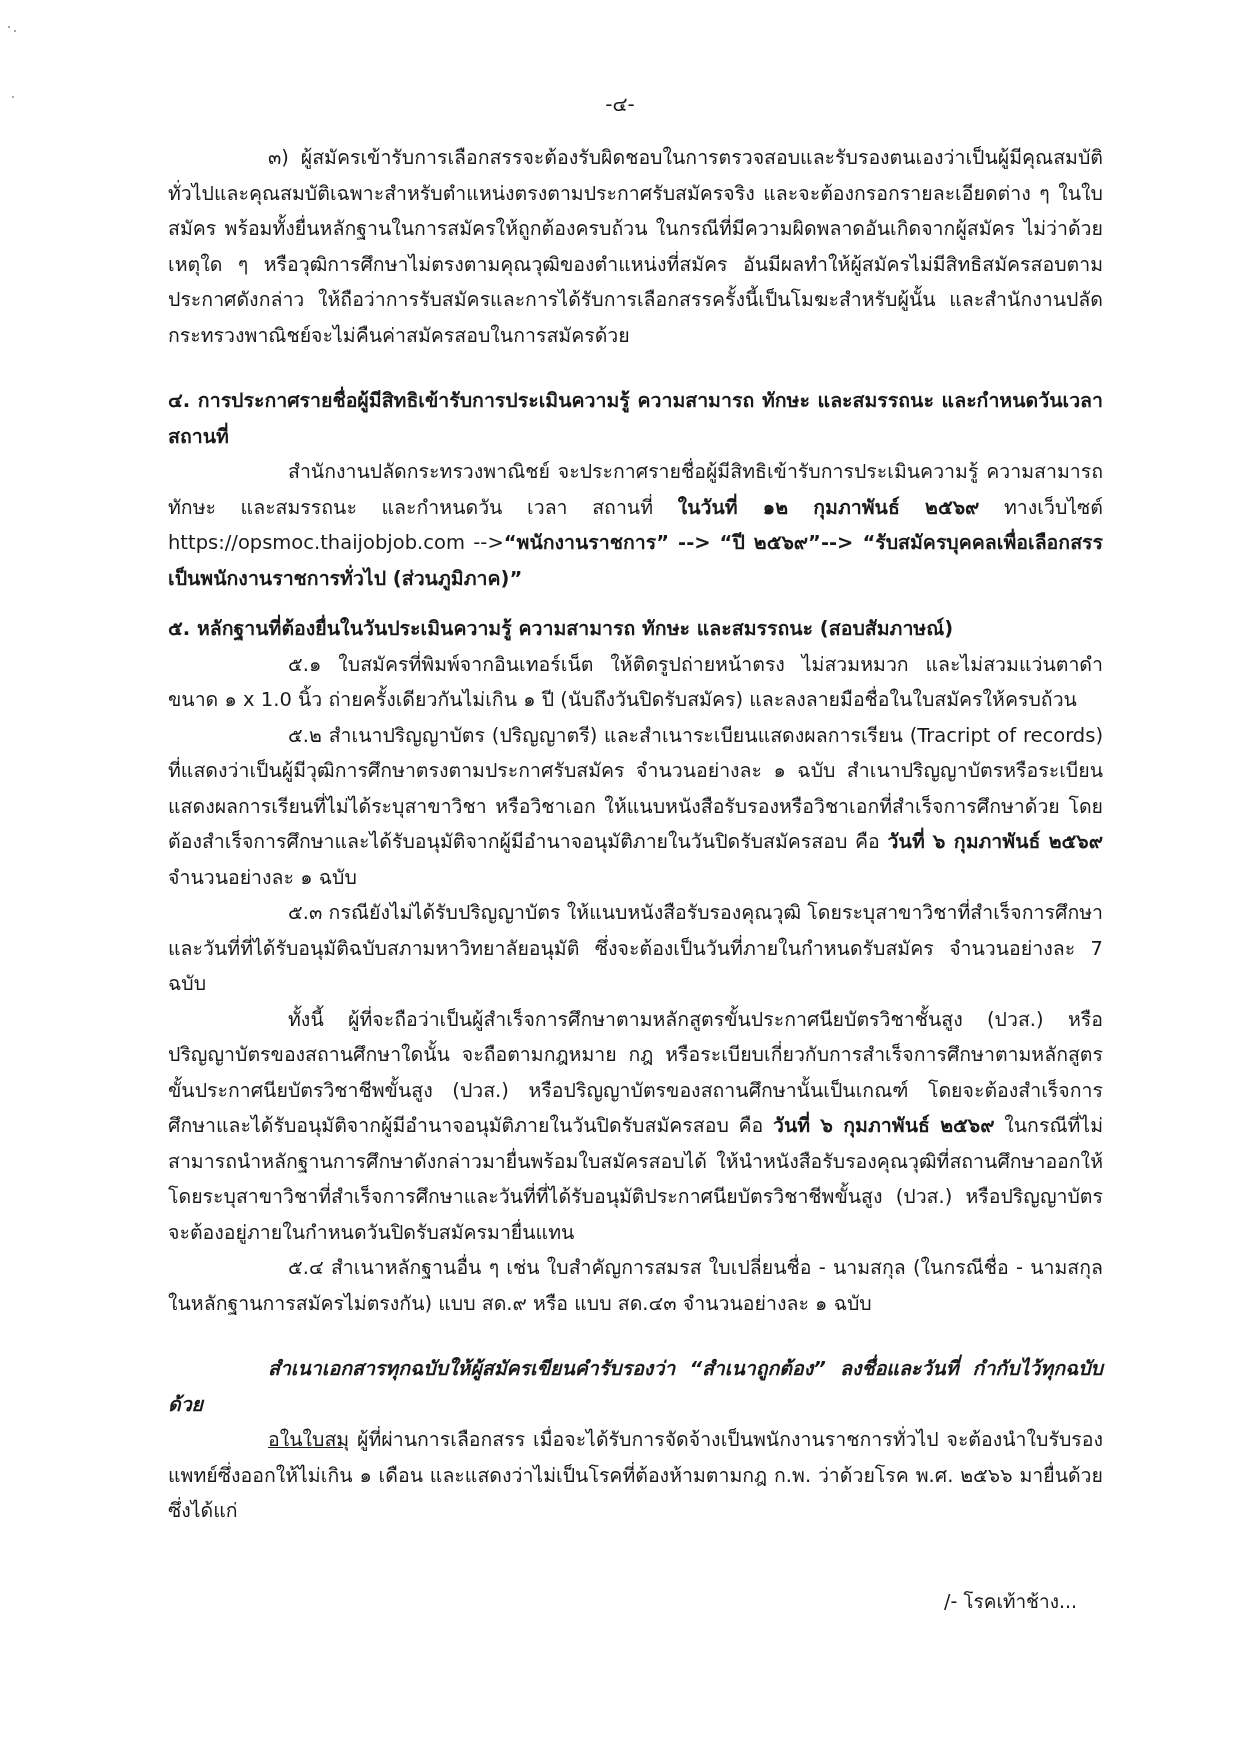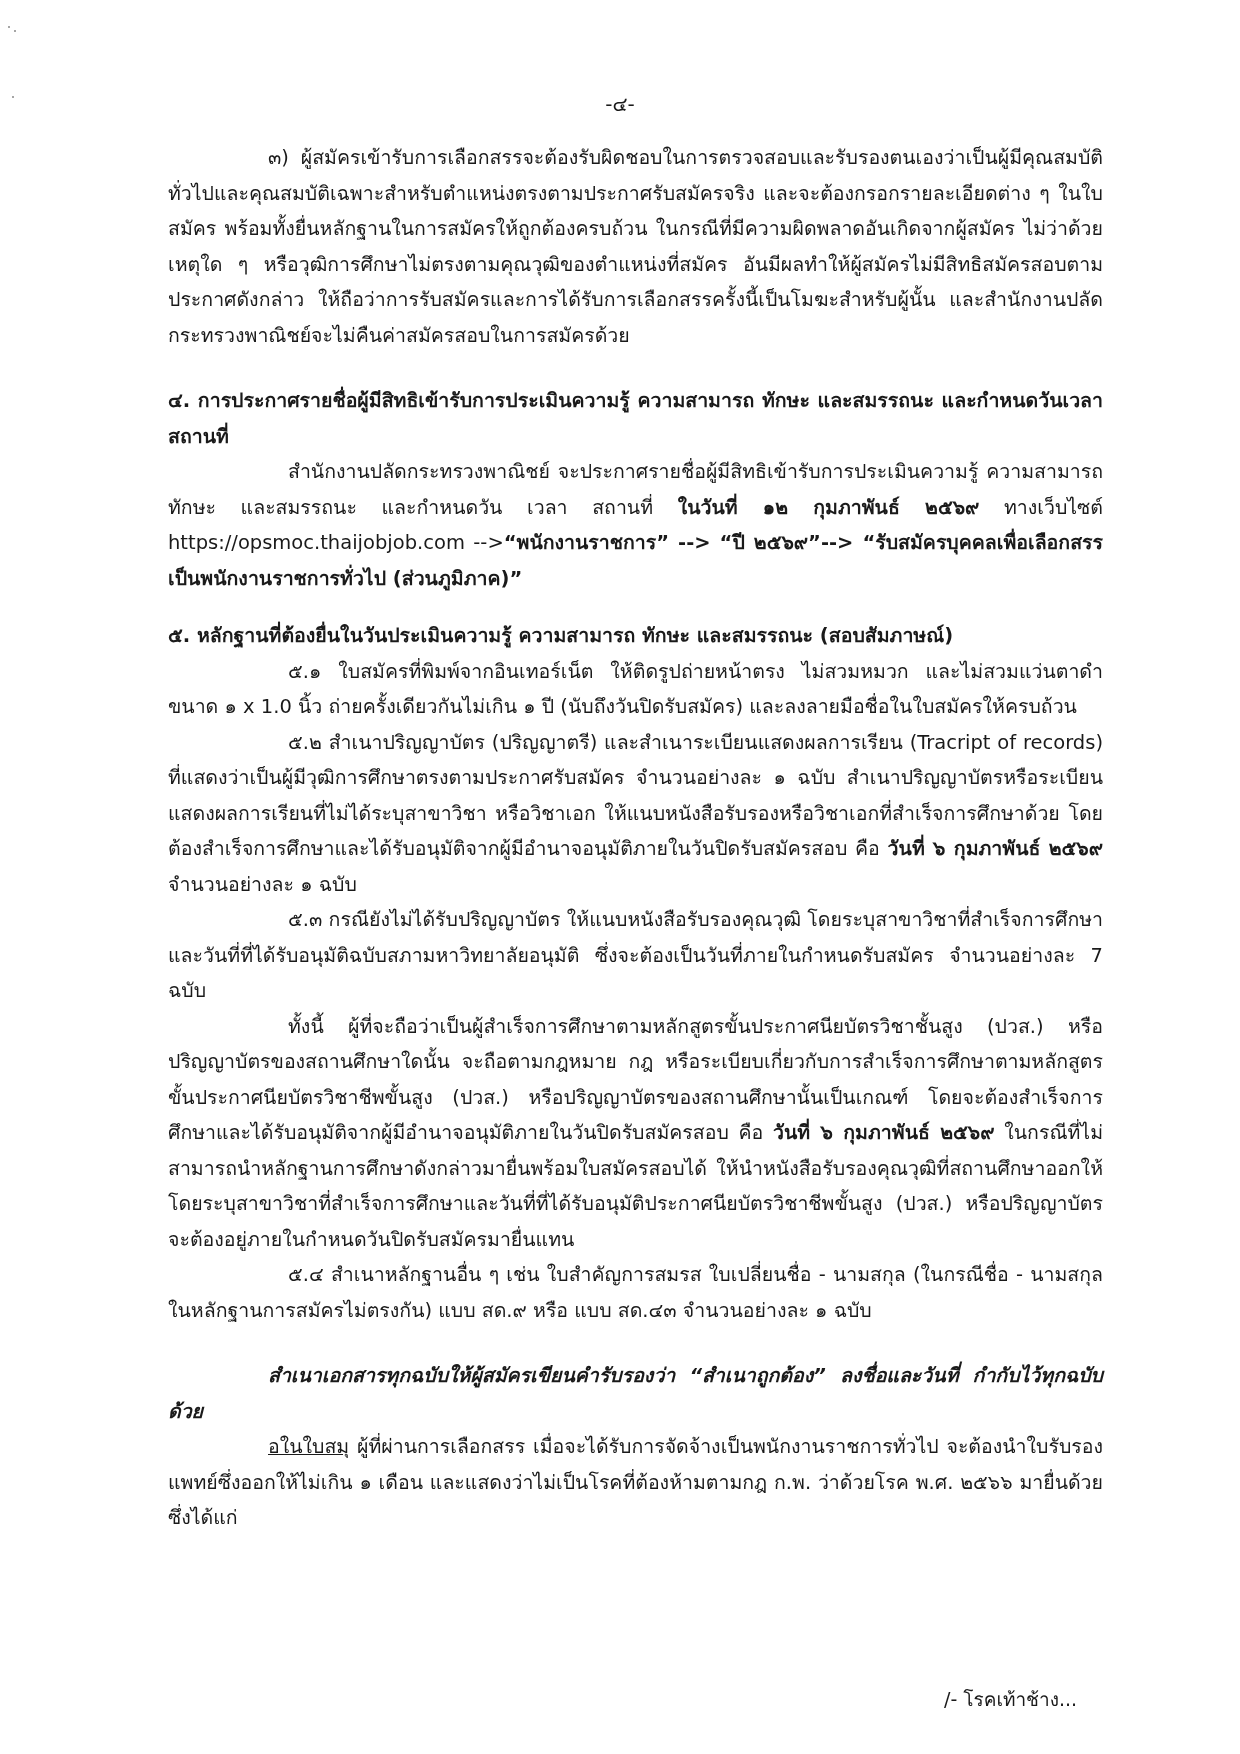--- a/index.html
+++ b/index.html
@@ -6,39 +6,39 @@
     body { width:1240px; height:1754px; position:relative; overflow:hidden;
            font-family:"DejaVu Sans", "Liberation Sans", sans-serif; color:#1a1a1a; }
     .page-num { position:absolute; top:88px; left:0; width:1240px; text-align:center; font-size:20px; }
     .content { position:absolute; left:168px; top:140px; width:935px; font-size:19.5px; line-height:35.5px; }
     .p { margin:0; text-align:justify; text-align-last:left; }
     .indent { text-indent:100px; }
     .indent2 { text-indent:120px; }
     .head { font-weight:bold; margin-top:18px; }
     .b { font-weight:bold; }
     .u { text-decoration:underline; }
-    .footer { position:absolute; top:1684px; left:944px; font-size:19px; }
+    .footer { position:absolute; top:1586px; left:944px; font-size:19px; }
     .speck { position:absolute; background:#888; border-radius:50%; }
   </style>
 </head>
 <body>
 
 <span class="speck" style="left:8px;top:26px;width:2px;height:2px;"></span>
 <span class="speck" style="left:14px;top:30px;width:2px;height:2px;"></span>
 <span class="speck" style="left:12px;top:96px;width:2px;height:2px;"></span>
 
 <div class="page-num">-๔-</div>
 
 <div class="content">
   <p class="p indent">๓) ผู้สมัครเข้ารับการเลือกสรรจะต้องรับผิดชอบในการตรวจสอบและรับรองตนเองว่าเป็นผู้มีคุณสมบัติทั่วไปและคุณสมบัติเฉพาะสำหรับตำแหน่งตรงตามประกาศรับสมัครจริง และจะต้องกรอกรายละเอียดต่าง ๆ ในใบสมัคร พร้อมทั้งยื่นหลักฐานในการสมัครให้ถูกต้องครบถ้วน ในกรณีที่มีความผิดพลาดอันเกิดจากผู้สมัคร ไม่ว่าด้วยเหตุใด ๆ หรือวุฒิการศึกษาไม่ตรงตามคุณวุฒิของตำแหน่งที่สมัคร อันมีผลทำให้ผู้สมัครไม่มีสิทธิสมัครสอบตามประกาศดังกล่าว ให้ถือว่าการรับสมัครและการได้รับการเลือกสรรครั้งนี้เป็นโมฆะสำหรับผู้นั้น และสำนักงานปลัดกระทรวงพาณิชย์จะไม่คืนค่าสมัครสอบในการสมัครด้วย</p>
 
   <p class="p head" style="margin-top:30px;">๔. การประกาศรายชื่อผู้มีสิทธิเข้ารับการประเมินความรู้ ความสามารถ ทักษะ และสมรรถนะ และกำหนดวันเวลา สถานที่</p>
   <p class="p indent2"><span>สำนักงานปลัดกระทรวงพาณิชย์ จะประกาศรายชื่อผู้มีสิทธิเข้ารับการประเมินความรู้ ความสามารถ ทักษะ และสมรรถนะ และกำหนดวัน เวลา สถานที่ </span><span class="b">ในวันที่ ๑๒ กุมภาพันธ์ ๒๕๖๙</span><span> ทางเว็บไซต์ https://opsmoc.thaijobjob.com --&gt;</span><span class="b">“พนักงานราชการ” --&gt; “ปี ๒๕๖๙”--&gt; “รับสมัครบุคคลเพื่อเลือกสรรเป็นพนักงานราชการทั่วไป (ส่วนภูมิภาค)”</span></p>
 
-  <p class="p head" style="margin-top:22px;">๕. หลักฐานที่ต้องยื่นในวันประเมินความรู้ ความสามารถ ทักษะ และสมรรถนะ (สอบสัมภาษณ์)</p>
+  <p class="p head" style="margin-top:15px;">๕. หลักฐานที่ต้องยื่นในวันประเมินความรู้ ความสามารถ ทักษะ และสมรรถนะ (สอบสัมภาษณ์)</p>
   <p class="p indent2">๕.๑ ใบสมัครที่พิมพ์จากอินเทอร์เน็ต ให้ติดรูปถ่ายหน้าตรง ไม่สวมหมวก และไม่สวมแว่นตาดำ ขนาด ๑ x 1.0 นิ้ว ถ่ายครั้งเดียวกันไม่เกิน ๑ ปี (นับถึงวันปิดรับสมัคร) และลงลายมือชื่อในใบสมัครให้ครบถ้วน</p>
   <p class="p indent2"><span>๕.๒ สำเนาปริญญาบัตร (ปริญญาตรี) และสำเนาระเบียนแสดงผลการเรียน (Tracript of records) ที่แสดงว่าเป็นผู้มีวุฒิการศึกษาตรงตามประกาศรับสมัคร จำนวนอย่างละ ๑ ฉบับ สำเนาปริญญาบัตรหรือระเบียนแสดงผลการเรียนที่ไม่ได้ระบุสาขาวิชา หรือวิชาเอก ให้แนบหนังสือรับรองหรือวิชาเอกที่สำเร็จการศึกษาด้วย โดยต้องสำเร็จการศึกษาและได้รับอนุมัติจากผู้มีอำนาจอนุมัติภายในวันปิดรับสมัครสอบ คือ </span><span class="b">วันที่ ๖ กุมภาพันธ์ ๒๕๖๙</span><span> จำนวนอย่างละ ๑ ฉบับ</span></p>
   <p class="p indent2">๕.๓ กรณียังไม่ได้รับปริญญาบัตร ให้แนบหนังสือรับรองคุณวุฒิ โดยระบุสาขาวิชาที่สำเร็จการศึกษา และวันที่ที่ได้รับอนุมัติฉบับสภามหาวิทยาลัยอนุมัติ ซึ่งจะต้องเป็นวันที่ภายในกำหนดรับสมัคร จำนวนอย่างละ 7 ฉบับ</p>
   <p class="p indent2"><span>ทั้งนี้ ผู้ที่จะถือว่าเป็นผู้สำเร็จการศึกษาตามหลักสูตรขั้นประกาศนียบัตรวิชาชั้นสูง (ปวส.) หรือปริญญาบัตรของสถานศึกษาใดนั้น จะถือตามกฎหมาย กฎ หรือระเบียบเกี่ยวกับการสำเร็จการศึกษาตามหลักสูตรขั้นประกาศนียบัตรวิชาชีพขั้นสูง (ปวส.) หรือปริญญาบัตรของสถานศึกษานั้นเป็นเกณฑ์ โดยจะต้องสำเร็จการศึกษาและได้รับอนุมัติจากผู้มีอำนาจอนุมัติภายในวันปิดรับสมัครสอบ คือ </span><span class="b">วันที่ ๖ กุมภาพันธ์ ๒๕๖๙</span><span> ในกรณีที่ไม่สามารถนำหลักฐานการศึกษาดังกล่าวมายื่นพร้อมใบสมัครสอบได้ ให้นำหนังสือรับรองคุณวุฒิที่สถานศึกษาออกให้ โดยระบุสาขาวิชาที่สำเร็จการศึกษาและวันที่ที่ได้รับอนุมัติประกาศนียบัตรวิชาชีพขั้นสูง (ปวส.) หรือปริญญาบัตร จะต้องอยู่ภายในกำหนดวันปิดรับสมัครมายื่นแทน</span></p>
   <p class="p indent2">๕.๔ สำเนาหลักฐานอื่น ๆ เช่น ใบสำคัญการสมรส ใบเปลี่ยนชื่อ - นามสกุล (ในกรณีชื่อ - นามสกุลในหลักฐานการสมัครไม่ตรงกัน) แบบ สด.๙ หรือ แบบ สด.๔๓ จำนวนอย่างละ ๑ ฉบับ</p>
 
   <p class="p b indent" style="margin-top:30px;font-style:italic;">สำเนาเอกสารทุกฉบับให้ผู้สมัครเขียนคำรับรองว่า “สำเนาถูกต้อง” ลงชื่อและวันที่ กำกับไว้ทุกฉบับด้วย</p>
   <p class="p indent"><span class="u">อในใบสมุ</span><span> ผู้ที่ผ่านการเลือกสรร เมื่อจะได้รับการจัดจ้างเป็นพนักงานราชการทั่วไป จะต้องนำใบรับรองแพทย์ซึ่งออกให้ไม่เกิน ๑ เดือน และแสดงว่าไม่เป็นโรคที่ต้องห้ามตามกฎ ก.พ. ว่าด้วยโรค พ.ศ. ๒๕๖๖ มายื่นด้วย ซึ่งได้แก่</span></p>
 </div>
 

